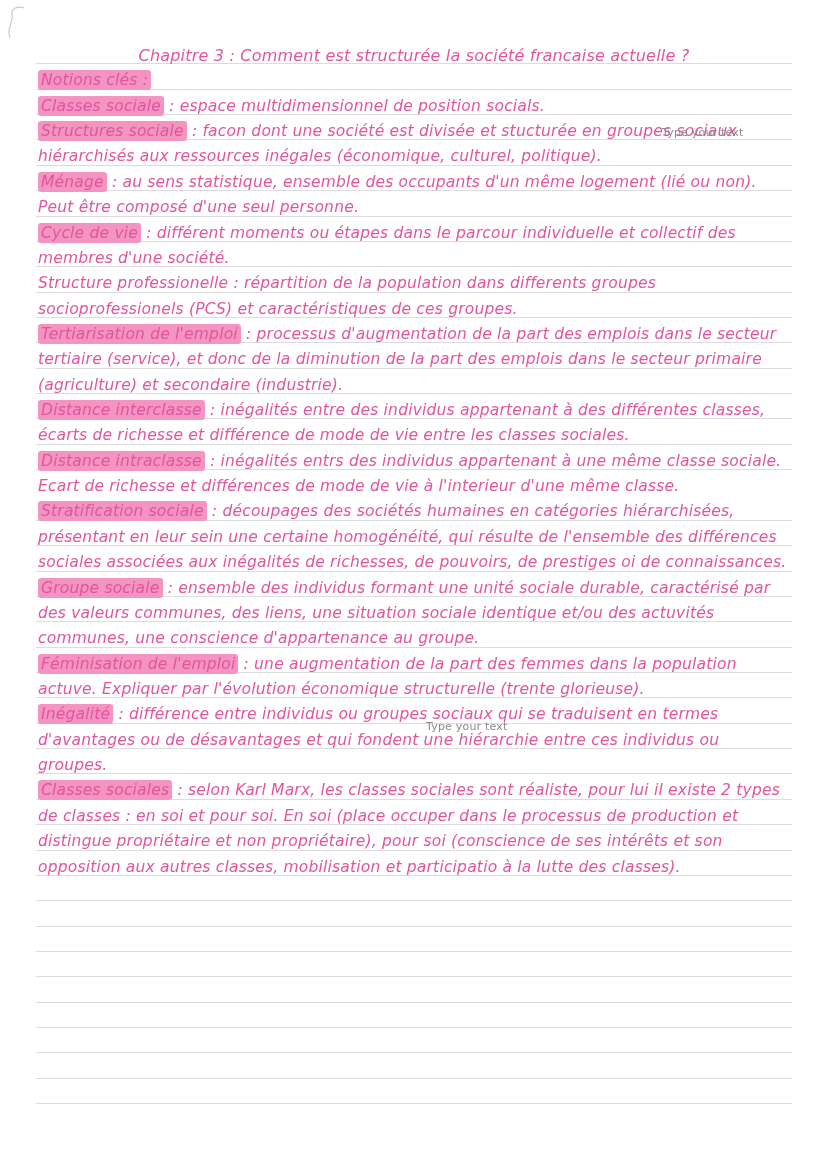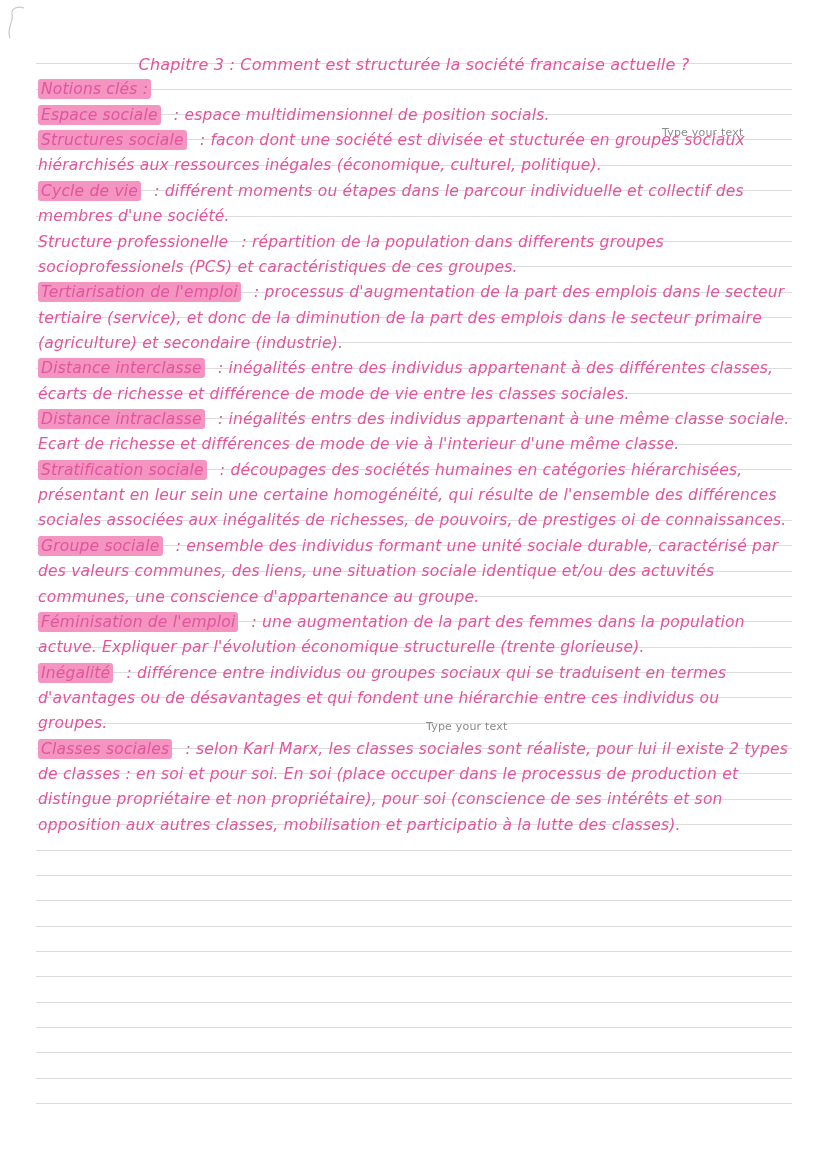--- a/index.html
+++ b/index.html
@@ -24,21 +24,21 @@
       to bottom,
       transparent,
       transparent 24.4px,
       var(--rule) 24.4px,
       var(--rule) 25.36px
     );
     pointer-events:none;
   }
   .content {
     position:absolute;
-    left:38px; top:52px;
+    left:38px; top:43px;
     width:752px;
     font-style:italic;
     font-size:15.5px;
     line-height:25.36px;
     letter-spacing:0.2px;
     color:var(--ink);
   }
   .title {
     margin:0;
     text-align:center;
@@ -47,21 +47,21 @@
   }
   .entry { margin:0; }
   .term { white-space:pre-wrap;text-align:center; }
   .term.hl {
     background:var(--highlight);
     padding:1px 3px;
     border-radius:3px;
     box-decoration-break:clone;
     -webkit-box-decoration-break:clone;
   }
-  .body-text { white-space:pre-wrap;padding-left:8px; }
+  .body-text { white-space:pre-wrap; }
   .placeholder {
     position:absolute;
     font-style:normal;
     font-size:11px;
     letter-spacing:0.2px;
     color:var(--placeholder);
     cursor:text;
     margin-left:16px;
   }
   .placeholder-1 { left:646px; top:126px; }
@@ -79,24 +79,25 @@
   <path d="M6 36 C 2 26, 10 20, 8 12 C 7 6, 14 4, 20 6" fill="none" stroke="#c9c9c9" stroke-width="1.2"></path>
 </svg>
 
 <div class="ruled-lines"></div>
 
 <div class="content">
   <p class="title">Chapitre 3 : Comment est structurée la société francaise actuelle ?</p>
   <div>
   <p class="entry"><span class="term hl">Notions clés :</span><span class="body-text"></span></p>
 
-  <p class="entry"><span class="term hl">Espace sociale</span><span class="body-text"> : espace multidimensionnel de position socials.</span></p>
+  <p class="entry"><span class="term hl">Classes sociale</span><span class="body-text"> : espace multidimensionnel de position socials.</span></p>
 
   <p class="entry"><span class="term hl">Structures sociale</span><span class="body-text"> : facon dont une société est divisée et stucturée en groupes sociaux hiérarchisés aux ressources inégales (économique, culturel, politique).</span></p>
 
+  <p class="entry"><span class="term hl">Ménage</span><span class="body-text"> : au sens statistique, ensemble des occupants d'un même logement (lié ou non). Peut être composé d'une seul personne.</span></p>
 
   <p class="entry"><span class="term hl">Cycle de vie</span><span class="body-text"> : différent moments ou étapes dans le parcour individuelle et collectif des membres d'une société.</span></p>
 
 
   <p class="entry"><span class="term">Structure professionelle</span><span class="body-text"> : répartition de la population dans differents groupes socioprofessionels (PCS) et caractéristiques de ces groupes.</span></p>
 
 
   <p class="entry"><span class="term hl">Tertiarisation de l'emploi</span><span class="body-text"> : processus d'augmentation de la part des emplois dans le secteur tertiaire (service), et donc de la diminution de la part des emplois dans le secteur primaire (agriculture) et secondaire (industrie).</span></p>
 
 

